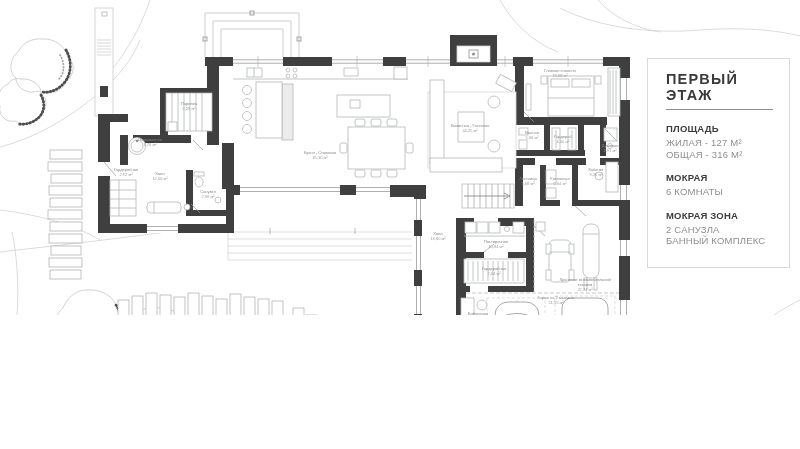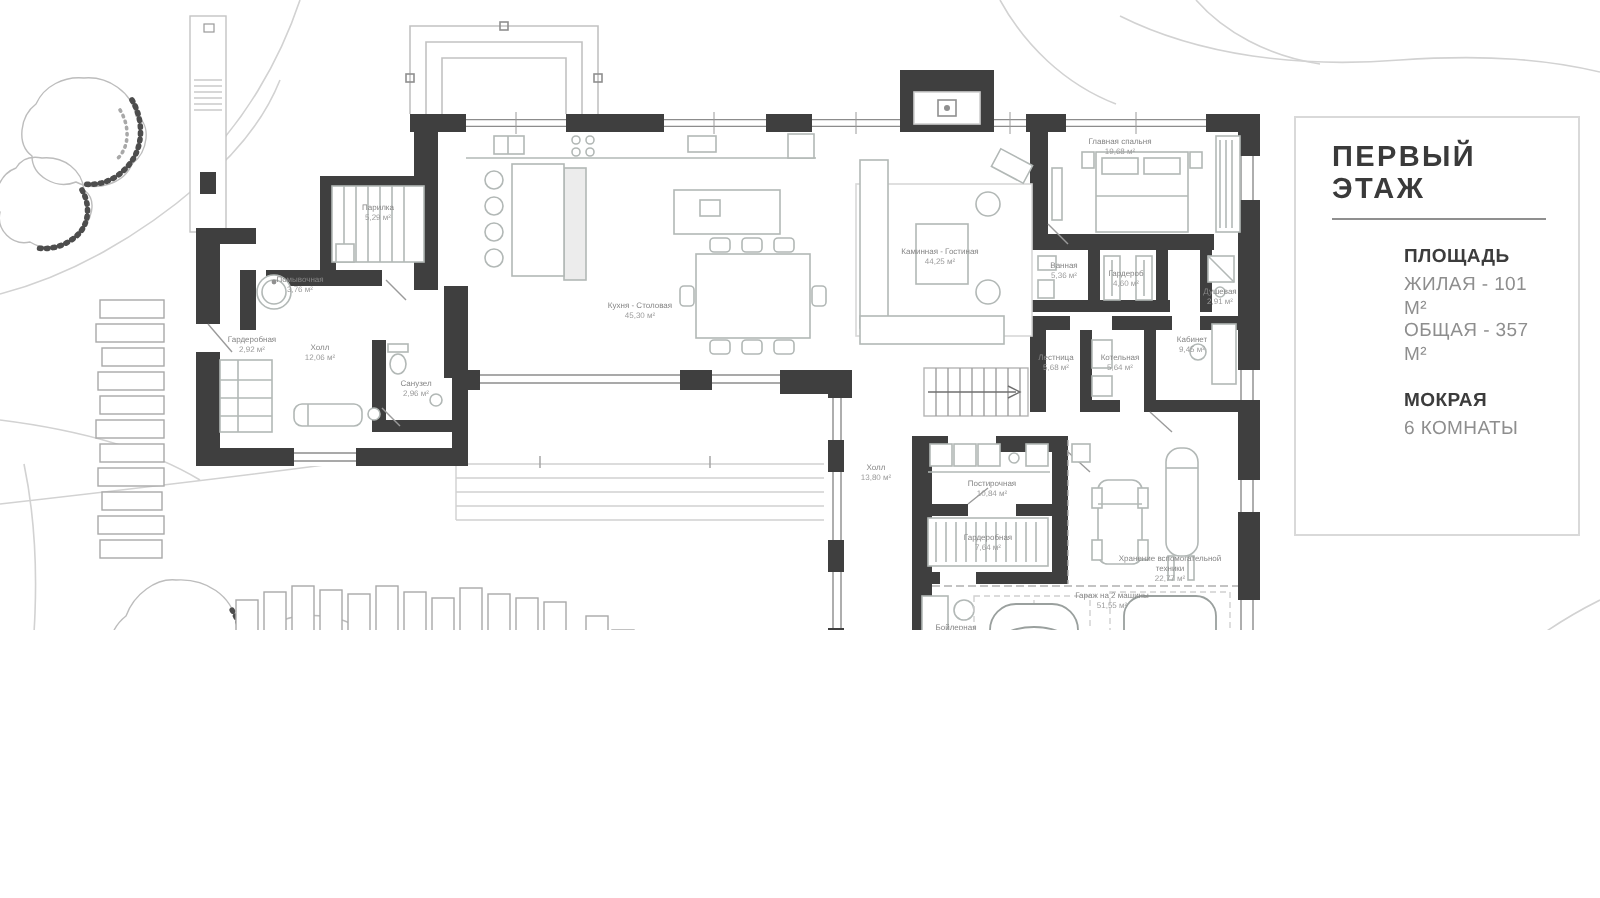--- a/index.html
+++ b/index.html
@@ -10,21 +10,21 @@
   .rlabel{position:absolute;transform:translate(-50%,-50%);text-align:center;
           font-size:4px;line-height:5px;color:#8a8a8a;white-space:nowrap;}
   .rlabel .rname{display:block;color:#858585;}
   .rlabel .rarea{display:block;color:#9c9c9c;}
   .rlabel.wrap{white-space:normal;}
   .legend-panel{position:absolute;left:647px;top:58px;width:143px;height:210px;z-index:3;
                 background:#ffffff;border:1px solid #d9d9d9;box-sizing:border-box;
                 padding:12px 14px 0 18px;}
   .lg-title{font-size:14.5px;font-weight:700;letter-spacing:1.2px;color:#3a3a3a;margin:0 0 6px 0;}
   .lg-rule{height:1px;background:#8f8f8f;margin:0 2px 13px 0;}
-  .lg-section{margin-bottom:12px;margin-left:36px;}
+  .lg-section{margin-bottom:12px;}
   .lg-header{font-size:9.5px;font-weight:700;color:#3c3c3c;letter-spacing:.2px;margin-bottom:3px;}
   .lg-line{font-size:9.5px;line-height:11.5px;color:#8e8e8e;letter-spacing:.2px;}
 </style>
 </head>
 <body>
 
 <div class="canvas">
 
   <svg class="plan-svg" width="800" height="449" viewBox="0 0 800 449">
 
@@ -588,25 +588,30 @@
         <span class="rarea">51,55 м²</span>
       </div>
   </div>
 
   <div class="legend-panel">
     <div class="lg-title">ПЕРВЫЙ ЭТАЖ</div>
     <div class="lg-rule"></div>
 
     <div class="lg-section">
       <div class="lg-header">ПЛОЩАДЬ</div>
-      <div class="lg-line">ЖИЛАЯ - 101 М²</div>
-      <div class="lg-line">ОБЩАЯ - 357 М²</div>
+      <div class="lg-line">ЖИЛАЯ - 127 М²</div>
+      <div class="lg-line">ОБЩАЯ - 316 М²</div>
     </div>
 
     <div class="lg-section">
       <div class="lg-header">МОКРАЯ</div>
       <div class="lg-line">6 КОМНАТЫ</div>
     </div>
 
+    <div class="lg-section">
+      <div class="lg-header">МОКРАЯ ЗОНА</div>
+      <div class="lg-line">2 САНУЗЛА</div>
+      <div class="lg-line">БАННЫЙ КОМПЛЕКС</div>
+    </div>
 
   </div>
 
 </div>
 
 </body></html>

